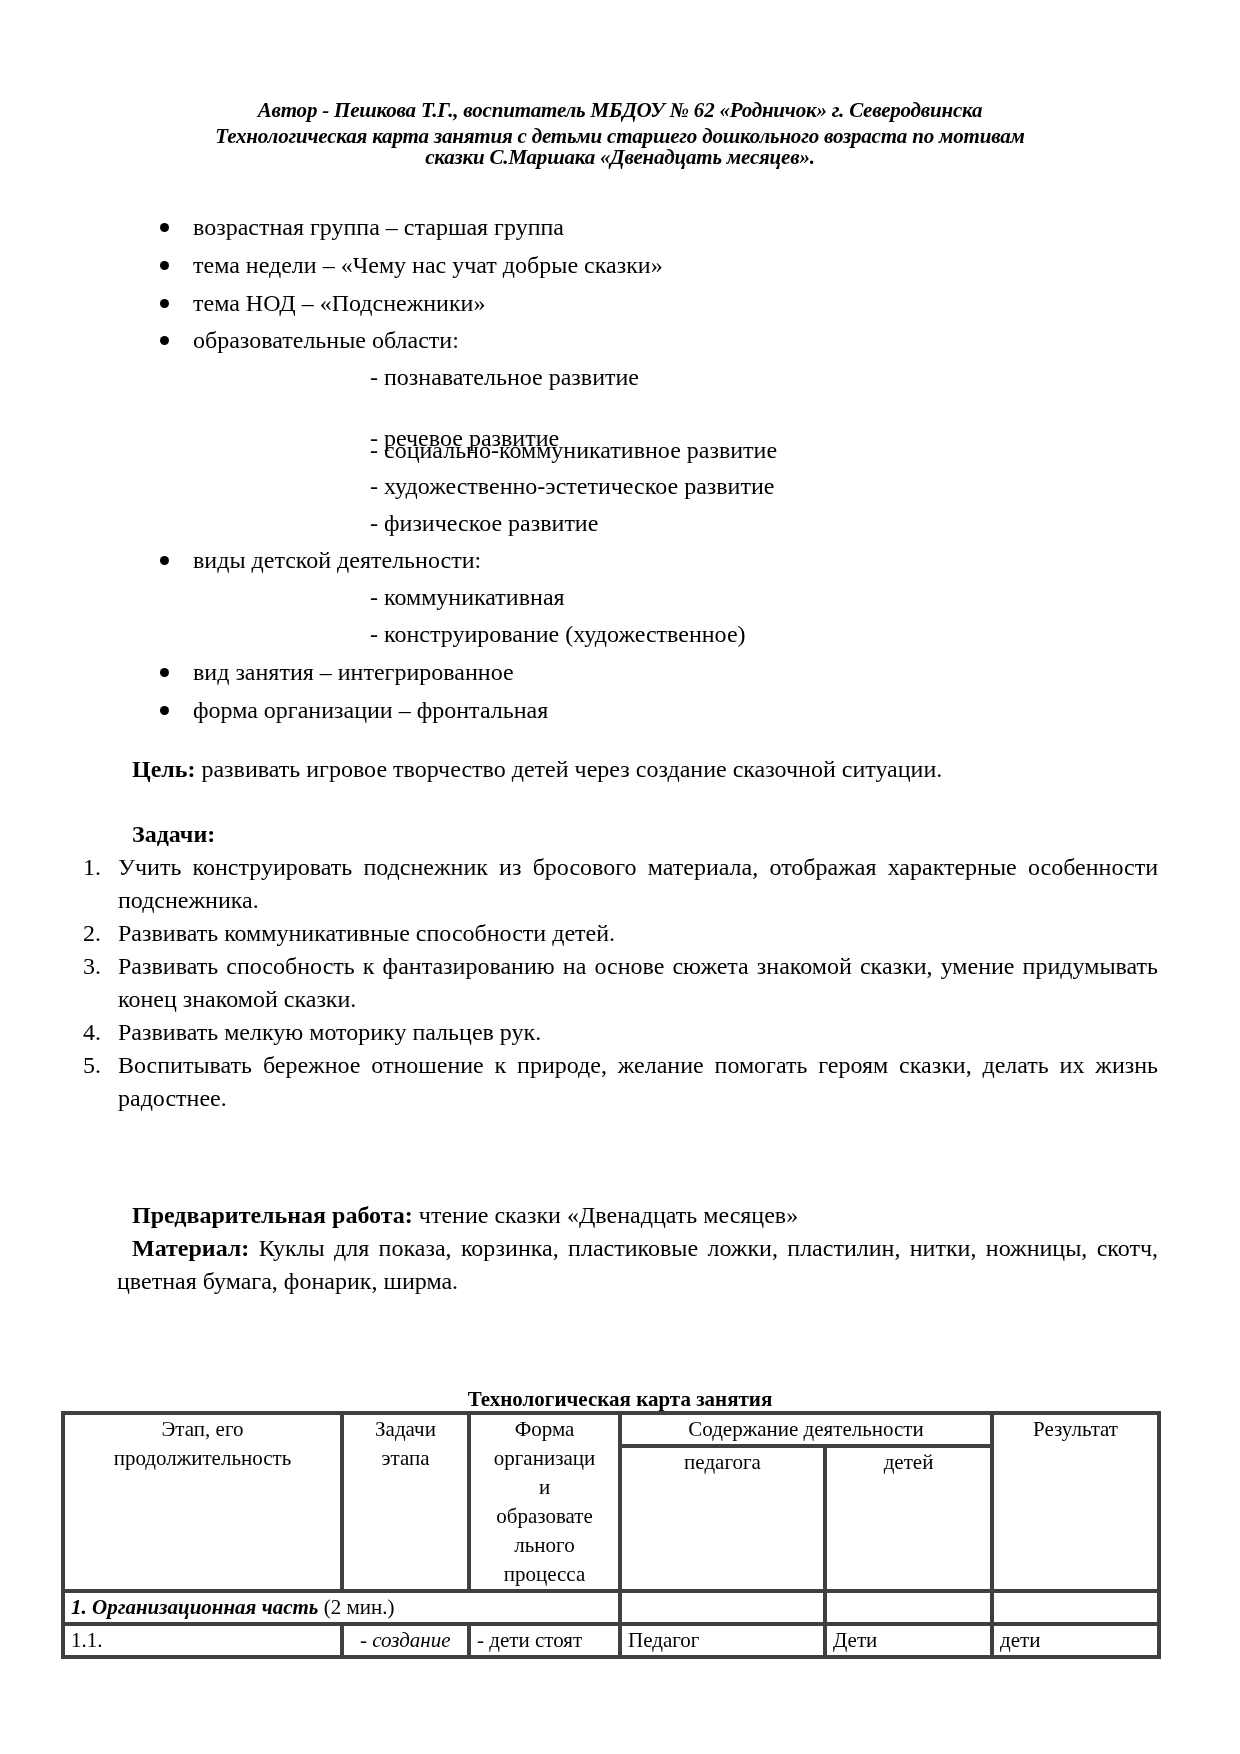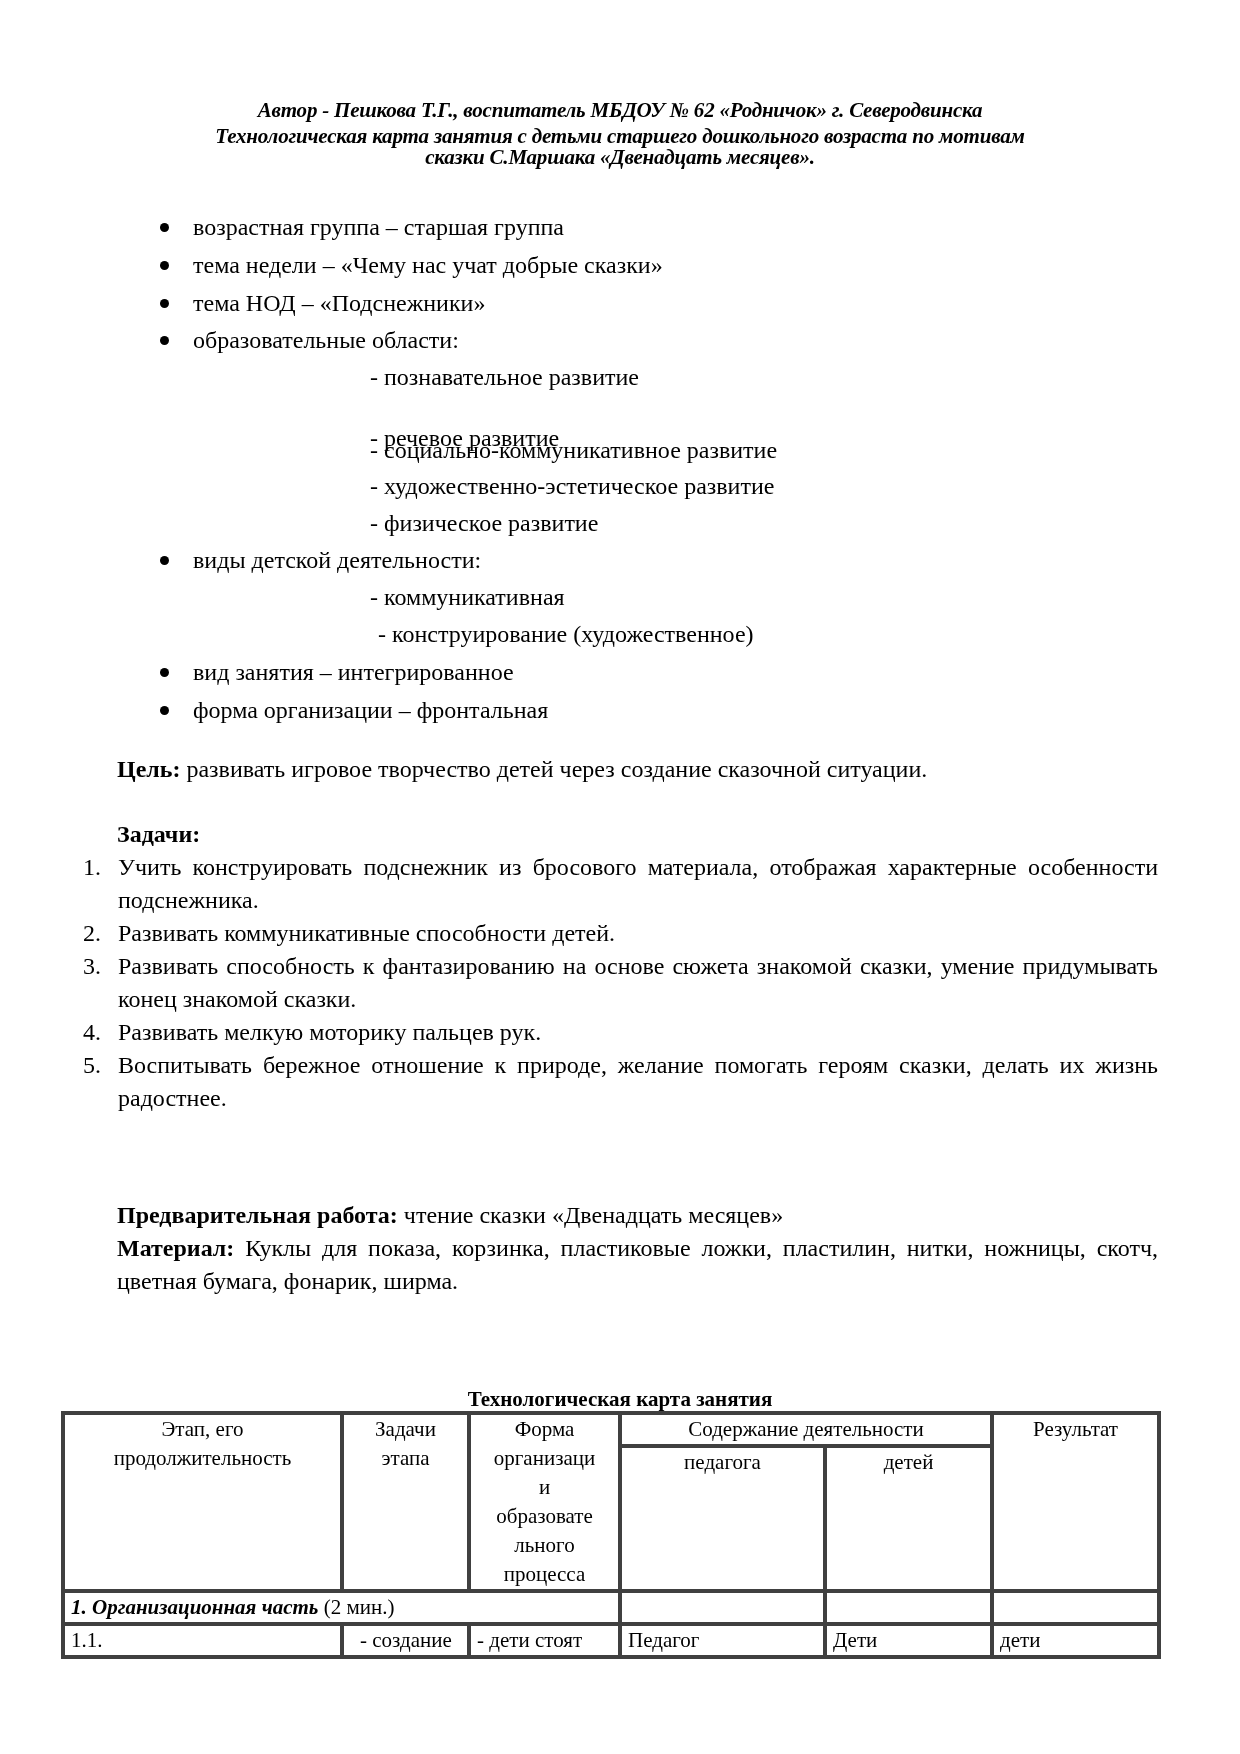--- a/index.html
+++ b/index.html
@@ -22,21 +22,21 @@
     background: #000;
   }
   .bullet-text { position: absolute; left: 33px; top: 0; }
   .sub-row {
     position: absolute; left: 370px; font-size: 24px; line-height: 30px; white-space: nowrap;
   }
   .para {
     position: absolute; font-size: 24px; line-height: 33px;
   }
   .justify { text-align: justify; text-align-last: left; }
-  b { font-weight: bold; }
+  b { font-weight: bold; margin-left: 15px; }
   .num-item { position: absolute; left: 83px; width: 1075px; font-size: 24px; line-height: 33px; }
   .num-item .n { position: absolute; left: 0; top: 0; }
   .num-item .t { margin-left: 35px; display: block; text-align: justify; }
   .num-item .t.lastleft { text-align-last: left; }
 
   .table-caption {
     position: absolute; left: 0; width: 1240px; top: 1386px; text-align: center;
     font-weight: bold; font-size: 21px; line-height: 26px;
   }
   table.tech {
@@ -79,21 +79,21 @@
   <div class="sub-row" style="top:398px;margin-top:25px;">- речевое развитие</div>
   <div class="sub-row" style="top:435px;">- социально-коммуникативное развитие</div>
   <div class="sub-row" style="top:471px;">- художественно-эстетическое развитие</div>
   <div class="sub-row" style="top:508px;">- физическое развитие</div>
 
   <div class="bullet-row" style="top:545px;">
     <span class="bullet-dot"></span>
     <span class="bullet-text">виды детской деятельности:</span>
   </div>
   <div class="sub-row" style="top:582px;">- коммуникативная</div>
-  <div class="sub-row" style="top:619px;margin-left:8px;">- конструирование (художественное)</div>
+  <div class="sub-row" style="top:619px;">- конструирование (художественное)</div>
 
   <div class="bullet-row" style="top:657px;">
     <span class="bullet-dot"></span>
     <span class="bullet-text">вид занятия – интегрированное</span>
   </div>
   <div class="bullet-row" style="top:695px;">
     <span class="bullet-dot"></span>
     <span class="bullet-text">форма организации – фронтальная</span>
   </div>
 </div>
@@ -173,20 +173,20 @@
   <tr style="height:28px;">
     <td colspan="3" class="left">
       <span class="sec-title">1. Организационная часть</span><span> (2  мин.)</span>
     </td>
     <td></td>
     <td></td>
     <td></td>
   </tr>
   <tr style="height:28px;">
     <td class="left">1.1.</td>
-    <td class="left" style="padding-left:16px;">- создание</td>
+    <td class="left" style="padding-left:16px;font-style:italic;">- создание</td>
     <td class="left">- дети стоят</td>
     <td class="left">Педагог</td>
     <td class="left">Дети</td>
     <td class="left">дети</td>
   </tr>
 </tbody>
   </table>
 
 </body></html>

